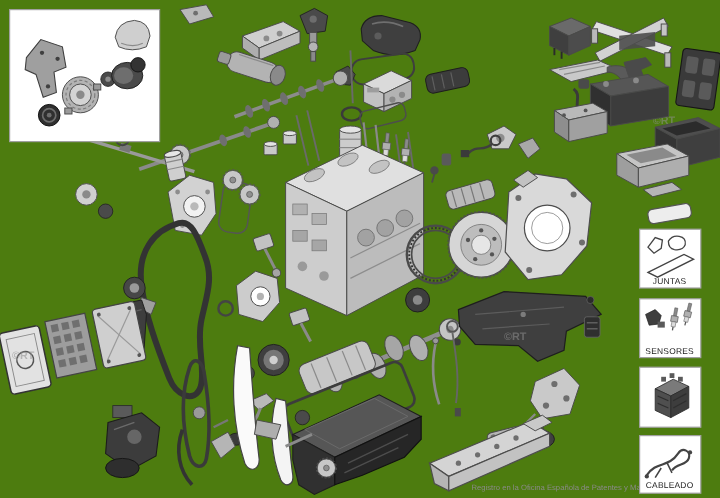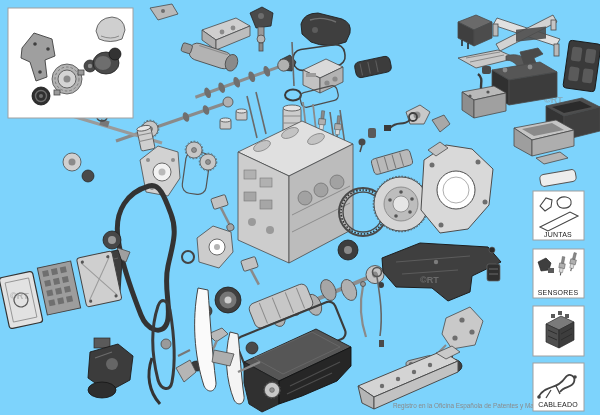--- a/index.html
+++ b/index.html
@@ -1,16 +1,16 @@
 <!DOCTYPE html>
 <html><head>
 <meta charset="utf-8">
 <style>
   html,body{margin:0;padding:0;background:#fff;}
-  #stage{position:relative;width:600px;height:415px;background:#7dd3fc;overflow:hidden;
+  #stage{position:relative;width:600px;height:415px;background:#4d7c0f;overflow:hidden;
          font-family:"Liberation Sans",sans-serif;}
   svg{display:block;}
   svg text{font-family:"Liberation Sans",sans-serif;}
   .cat-label{font-size:7px;fill:#1a1a1a;letter-spacing:.2px;}
   .footer-text{font-size:6.4px;fill:#8a8a8a;}
   .wm{font-size:9px;font-weight:bold;fill:#8f8f8f;opacity:.55;}
   .box{fill:#ffffff;stroke:#a0a0a0;stroke-width:1;}
   .ol{stroke:#4a4a4a;stroke-width:.8;}
 </style>
 </head>

